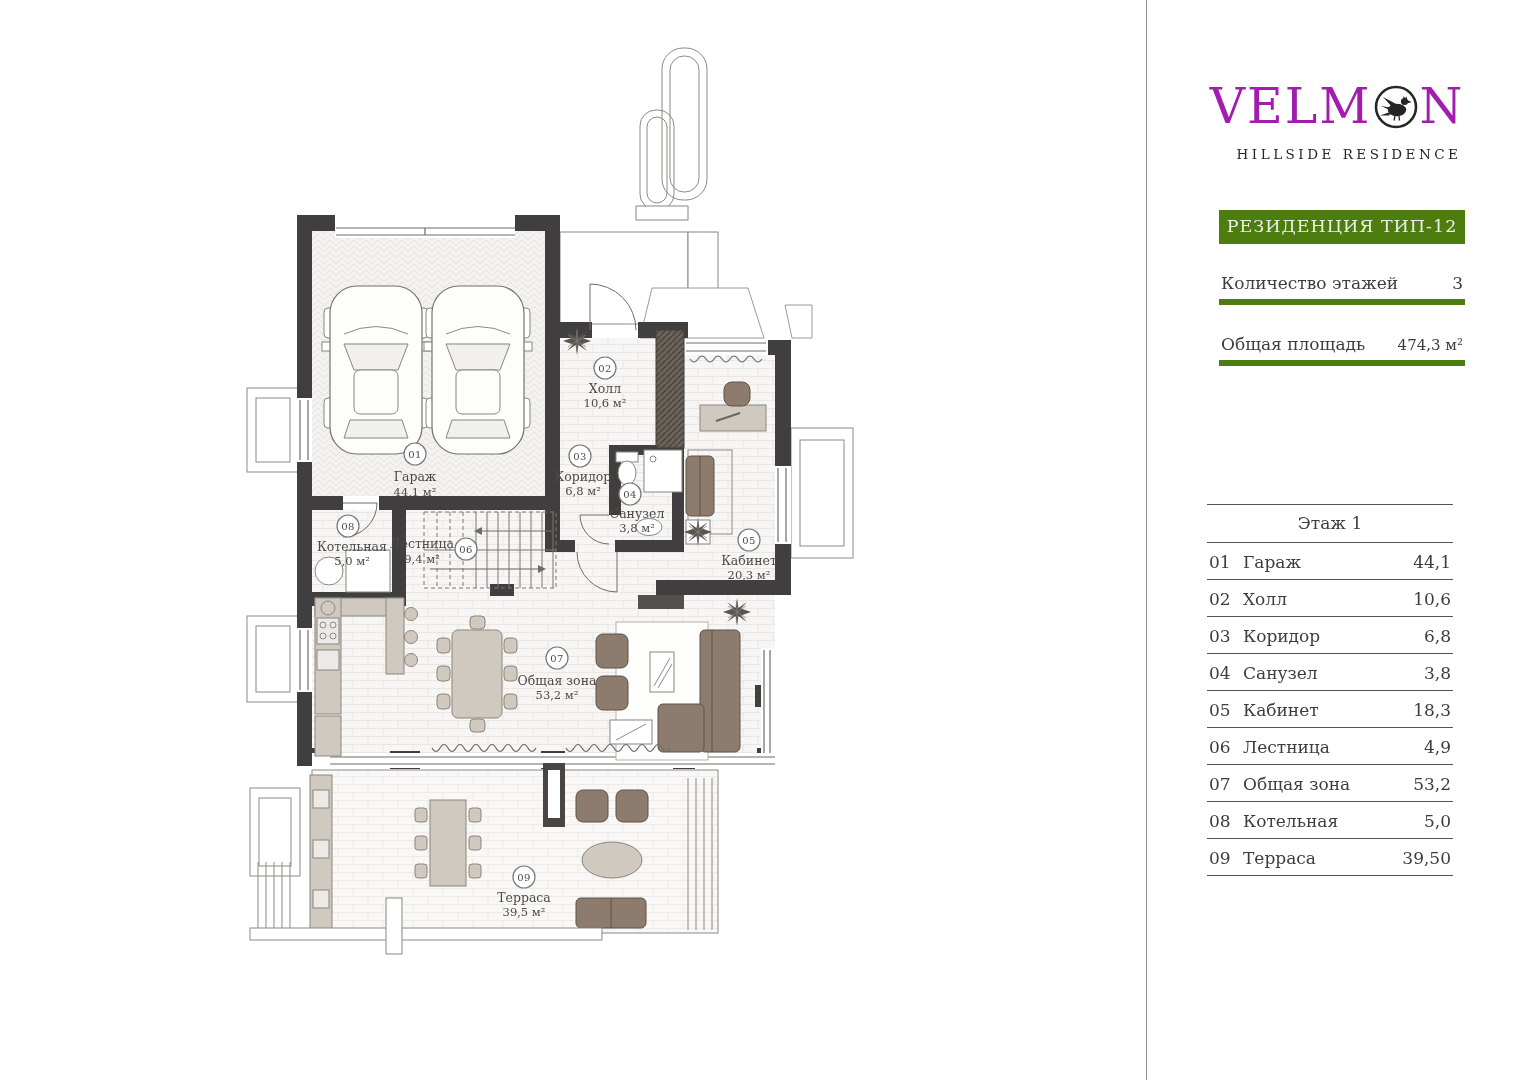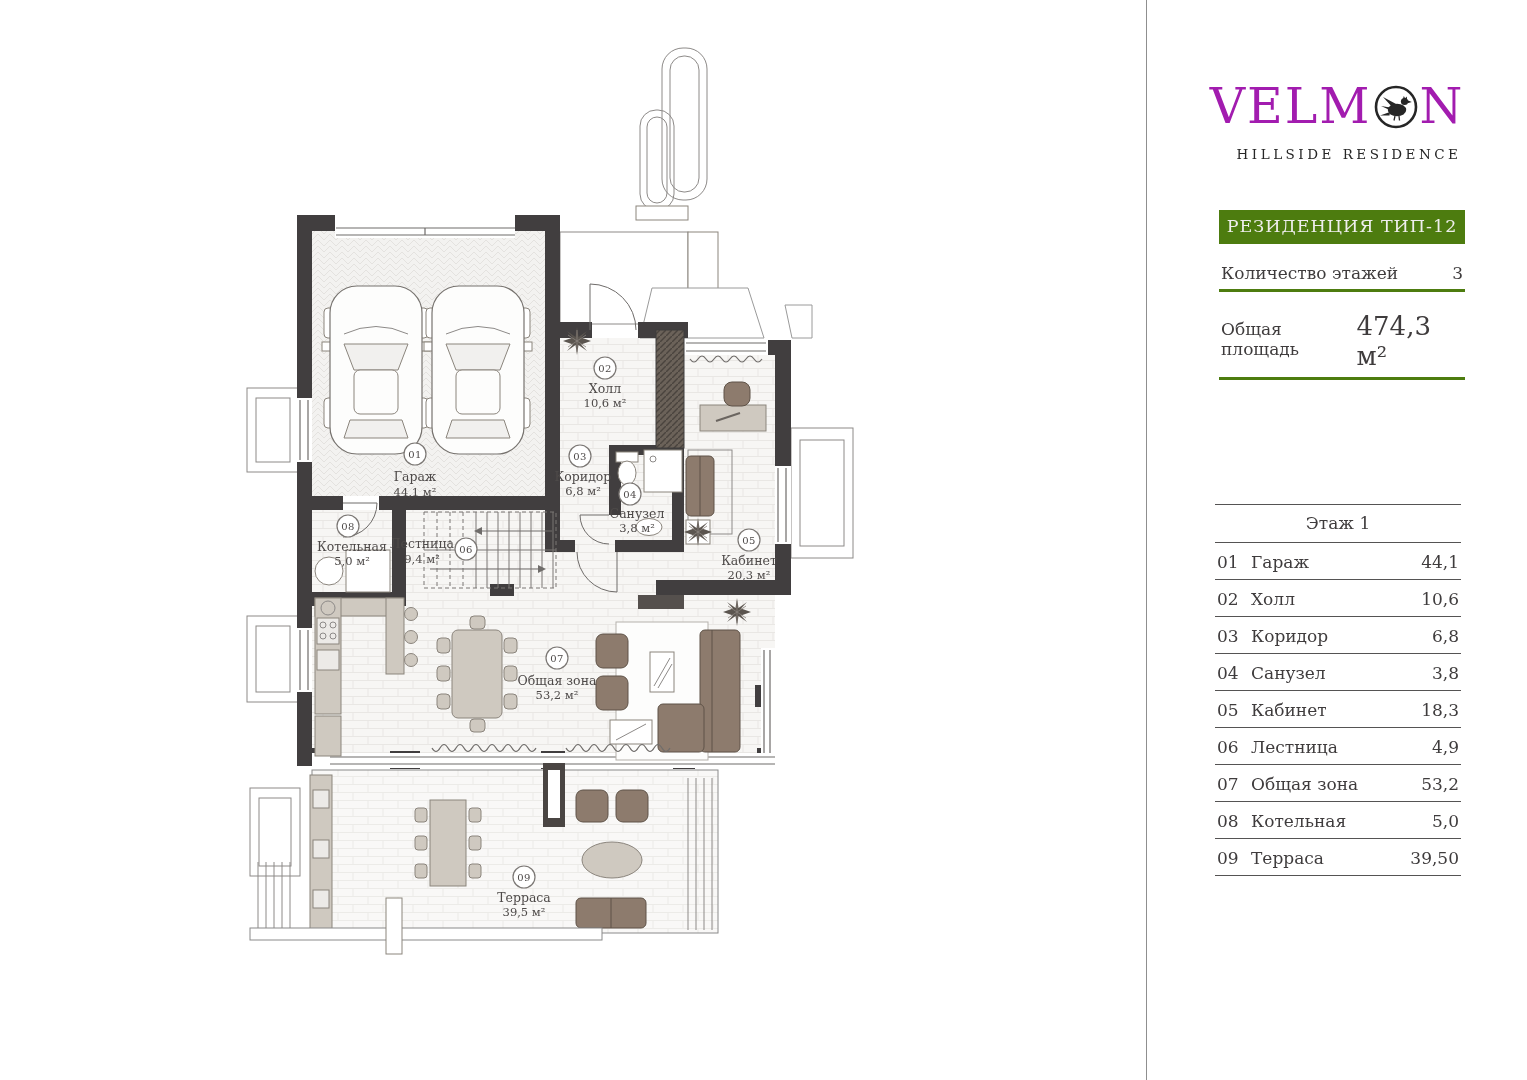--- a/index.html
+++ b/index.html
@@ -26,23 +26,23 @@
   .sidebar{position:absolute;left:1146px;top:0;width:380px;height:1080px;border-left:1px solid #8f8f8f;}
   .logo-row{position:absolute;top:82px;left:0;width:100%;display:flex;justify-content:center;align-items:center;}
   .logo-text{font-size:49px;letter-spacing:2px;color:#a21caf;line-height:1;}
   .logo-o{margin:0 1px;}
   .logo-sub{position:absolute;top:146px;left:12px;width:100%;text-align:center;font-size:13.5px;
             letter-spacing:3.5px;color:#262626;}
   .info-panel{position:absolute;left:72px;top:210px;width:246px;}
   .info-title{background:#4d7c0f;color:#efeeed;text-align:center;font-size:17.5px;
               letter-spacing:1px;padding:6px 0 8px;}
   .info-row{display:flex;justify-content:space-between;align-items:baseline;
-            border-bottom:3px solid #4d7c0f;padding:19px 2px 6px;font-size:17px;}
-  .value-big{font-size:26px;}
-  .floor-table{position:absolute;left:68px;top:504px;width:246px;font-size:17px;}
+            border-bottom:6px solid #4d7c0f;padding:29px 2px 6px;font-size:17px;}
+  .value-big{font-size:15px;}
+  .floor-table{position:absolute;left:60px;top:504px;width:246px;font-size:17px;}
   .ft-header{text-align:center;border-top:1px solid #555353;border-bottom:1px solid #555353;
              padding:8px 0 9px;}
   .ft-row{display:flex;align-items:baseline;border-bottom:1px solid #555353;padding:9px 2px 7px;}
   .ft-total{border-bottom:none;padding-top:11px;}
   .ft-num{width:34px;}
   .ft-name{flex:1;}
   .ft-val{text-align:right;}
 </style>
 </head>
 <body>

